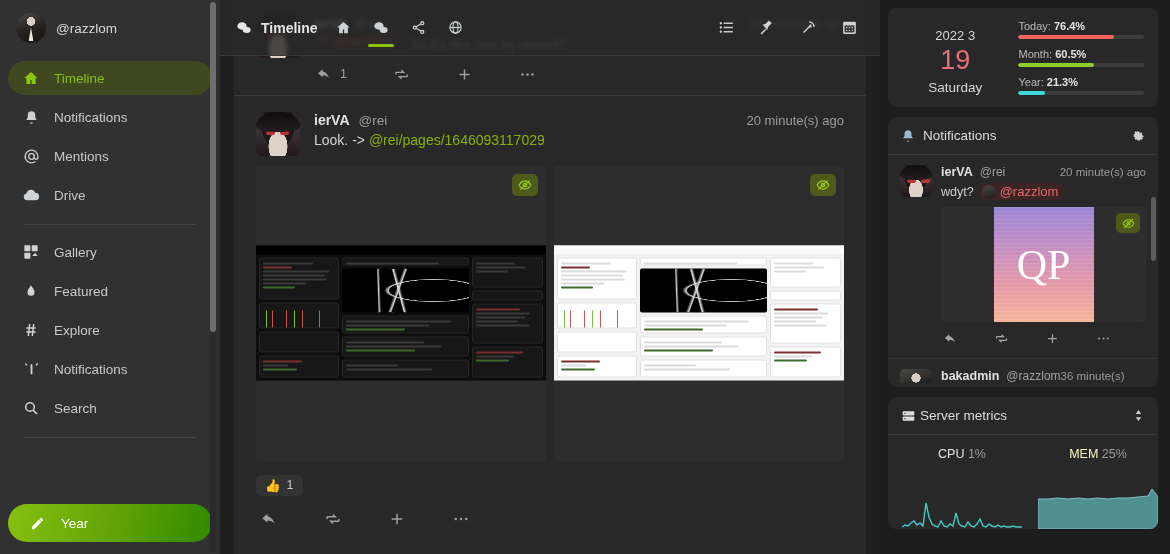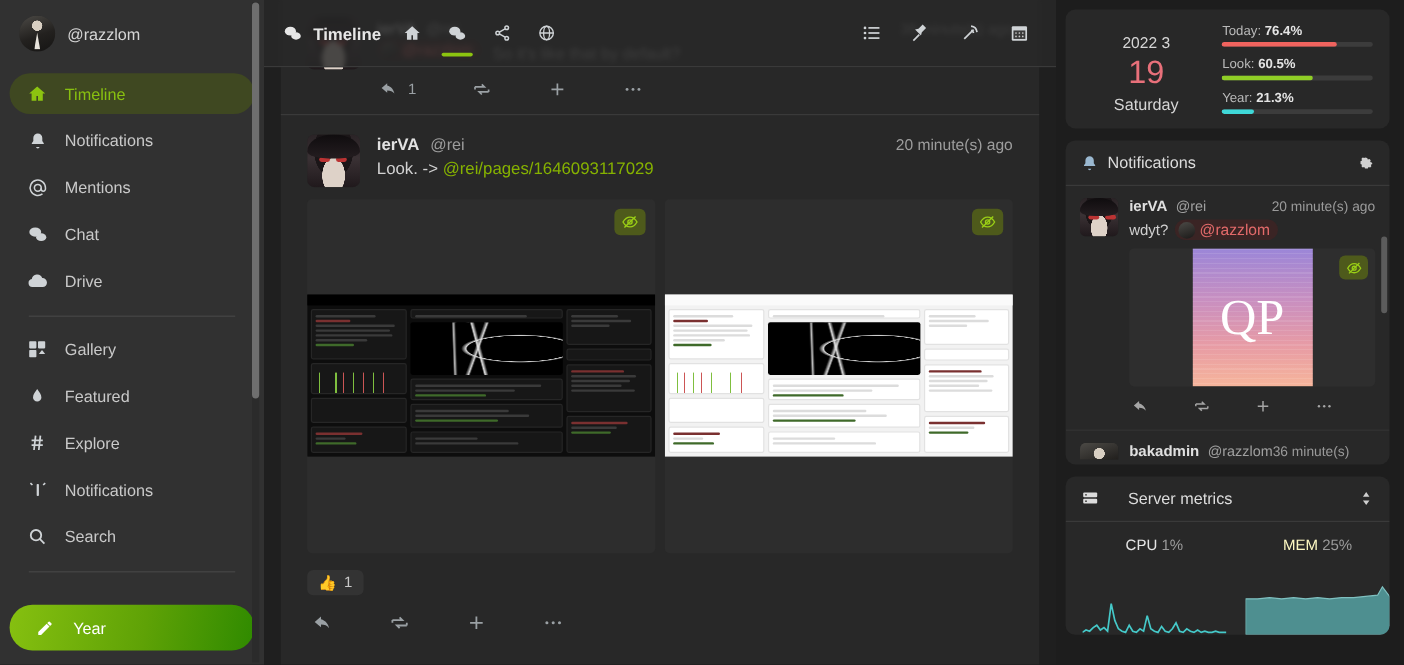--- a/index.html
+++ b/index.html
@@ -302,21 +302,21 @@
     background: linear-gradient(180deg,#9b86d8 0%, #c98fc0 38%, #e79ba5 70%, #f6b59b 100%);
     position: relative; display:flex; align-items:center; justify-content:center;
   }
   .qp::before {
     content:""; position:absolute; inset:0;
     background: repeating-linear-gradient(180deg, rgba(255,255,255,.10) 0 1px, rgba(0,0,0,0) 1px 4px);
   }
   .qp-t { color:#fff; font-family:"Liberation Serif", serif; font-size:42px; line-height:1; position:relative; }
   .nf-actions { display:flex; gap:36px; color:#a5a5a5; font-size:14px; padding: 9px 2px 2px 2px; }
 
-  .metrics-head { display:flex; align-items:flex-start; gap:24px; padding:11px 13px; color:#dcdcdc; font-size:13.5px; border-bottom:1px solid #3a3a3a; }
+  .metrics-head { display:flex; align-items:flex-end; gap:4px; padding:11px 13px; color:#dcdcdc; font-size:13.5px; border-bottom:1px solid #3a3a3a; }
   .metrics-head .updown { margin-left:auto; color:#cfcfcf; }
   .metrics-body { padding: 12px 14px 0 14px; display:flex; gap: 16px; }
   .metric { flex: 1 1 50%; text-align: center; }
   .m-lbl { font-size: 12.5px; color:#e4e4e4; }
   .m-lbl span { color:#9a9a9a; }
   .m-chart { height: 46px; margin-top: 22px; position: relative; }
   svg { display:block; }
 </style>
 </head>
 <body>
@@ -353,29 +353,20 @@
       <div class="nav-item">
         <span class="ic">
           <svg width="17" height="17" viewBox="0 0 24 24" fill="none" stroke="currentColor" stroke-width="1.8">
               <circle cx="12" cy="12" r="4"></circle>
               <path d="M16 12v1.5a2.5 2.5 0 0 0 5 0V12a9 9 0 1 0-3.5 7.1"></path>
             </svg>
         </span>
         <span>Mentions</span>
       </div>
 
-      <div class="nav-item">
-        <span class="ic">
-          <svg width="17" height="17" viewBox="0 0 24 24" fill="currentColor">
-              <ellipse cx="9" cy="9" rx="7" ry="5.5"></ellipse>
-              <ellipse cx="16" cy="15" rx="6" ry="4.6"></ellipse>
-            </svg>
-        </span>
-        <span>Chat</span>
-      </div>
 
       <div class="nav-item">
         <span class="ic">
           <svg width="18" height="18" viewBox="0 0 24 24" fill="currentColor">
               <path d="M6.5 19A4.5 4.5 0 0 1 6 10.1a6 6 0 0 1 11.6-1.2A4.2 4.2 0 0 1 18 19z"></path>
             </svg>
         </span>
         <span>Drive</span>
       </div>
 
@@ -800,21 +791,21 @@
         </div>
         <div class="cal-right">
           <div class="bar-row">
             <div class="bar-lbl"><span>Today:</span>
               <b>76.4%</b></div>
             <div class="bar-bg">
                 <div class="bar-fg" style="width:76.4%;background:#f0635e"></div>
               </div>
           </div>
           <div class="bar-row">
-            <div class="bar-lbl"><span>Look:</span>
+            <div class="bar-lbl"><span>Month:</span>
               <b>60.5%</b></div>
             <div class="bar-bg">
                 <div class="bar-fg" style="width:60.5%;background:#8fce26"></div>
               </div>
           </div>
           <div class="bar-row" style="margin-bottom:0">
             <div class="bar-lbl"><span>Year:</span>
               <b>21.3%</b></div>
             <div class="bar-bg">
                 <div class="bar-fg" style="width:21.3%;background:#3fd8d8"></div>

